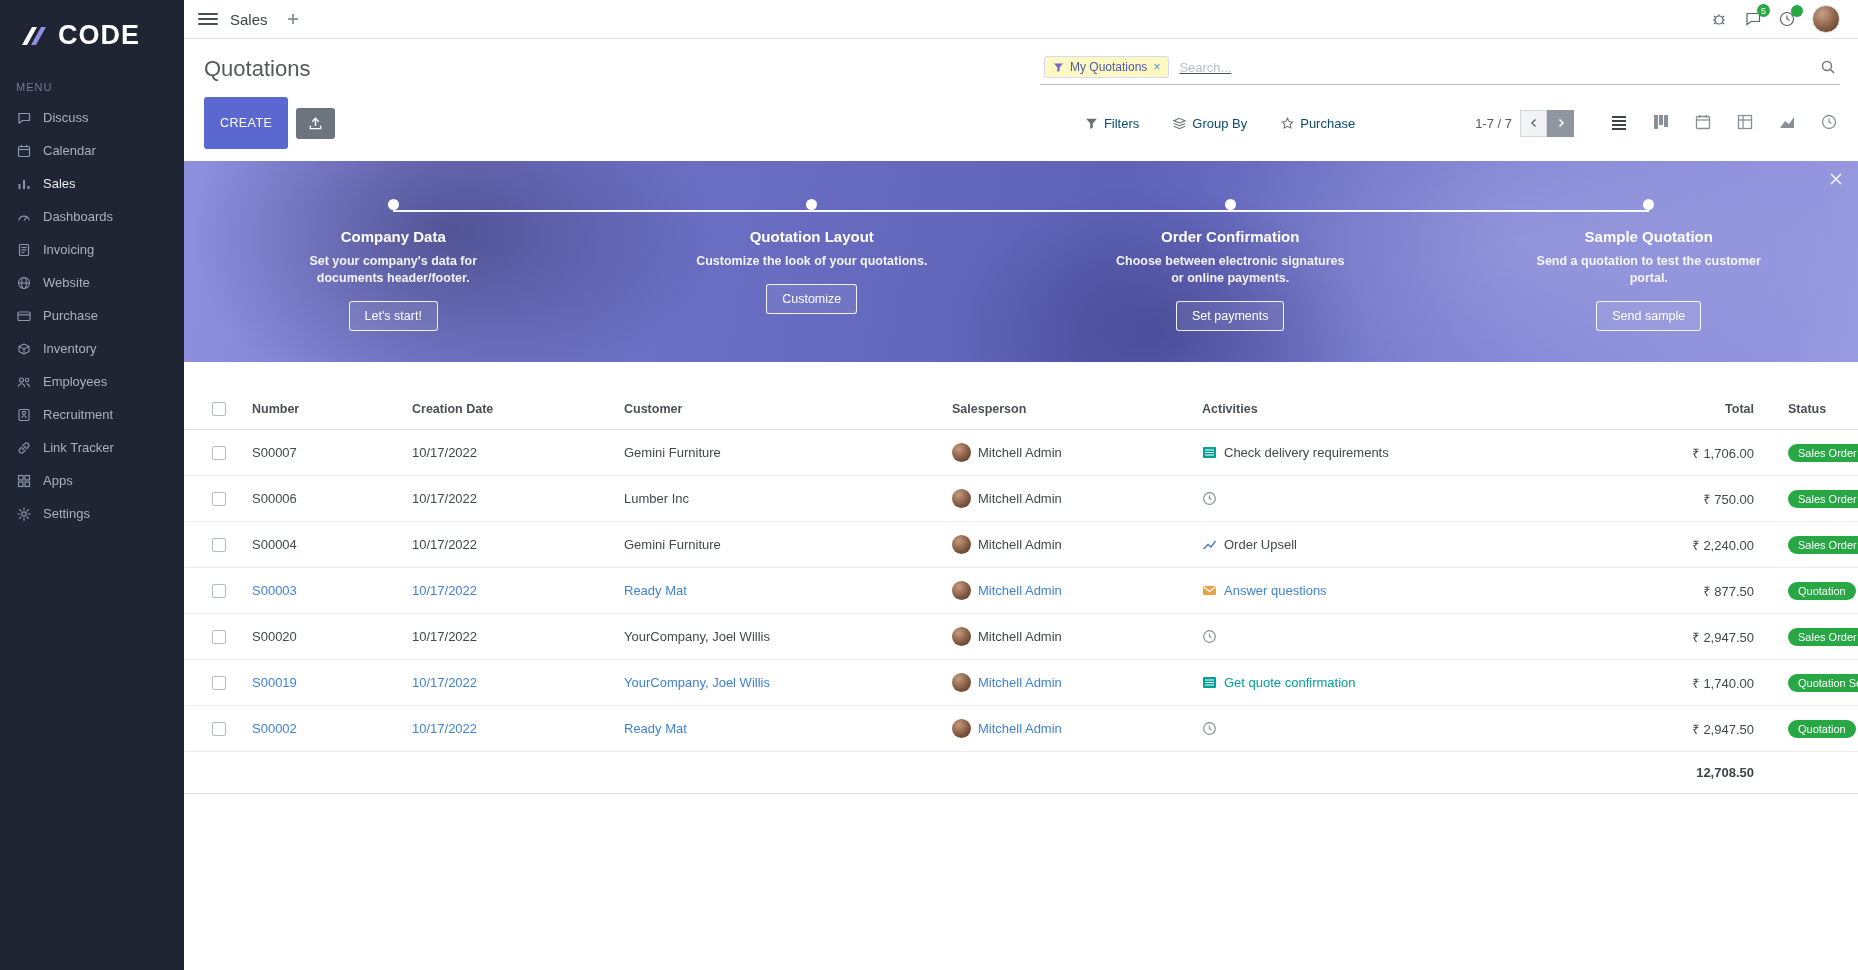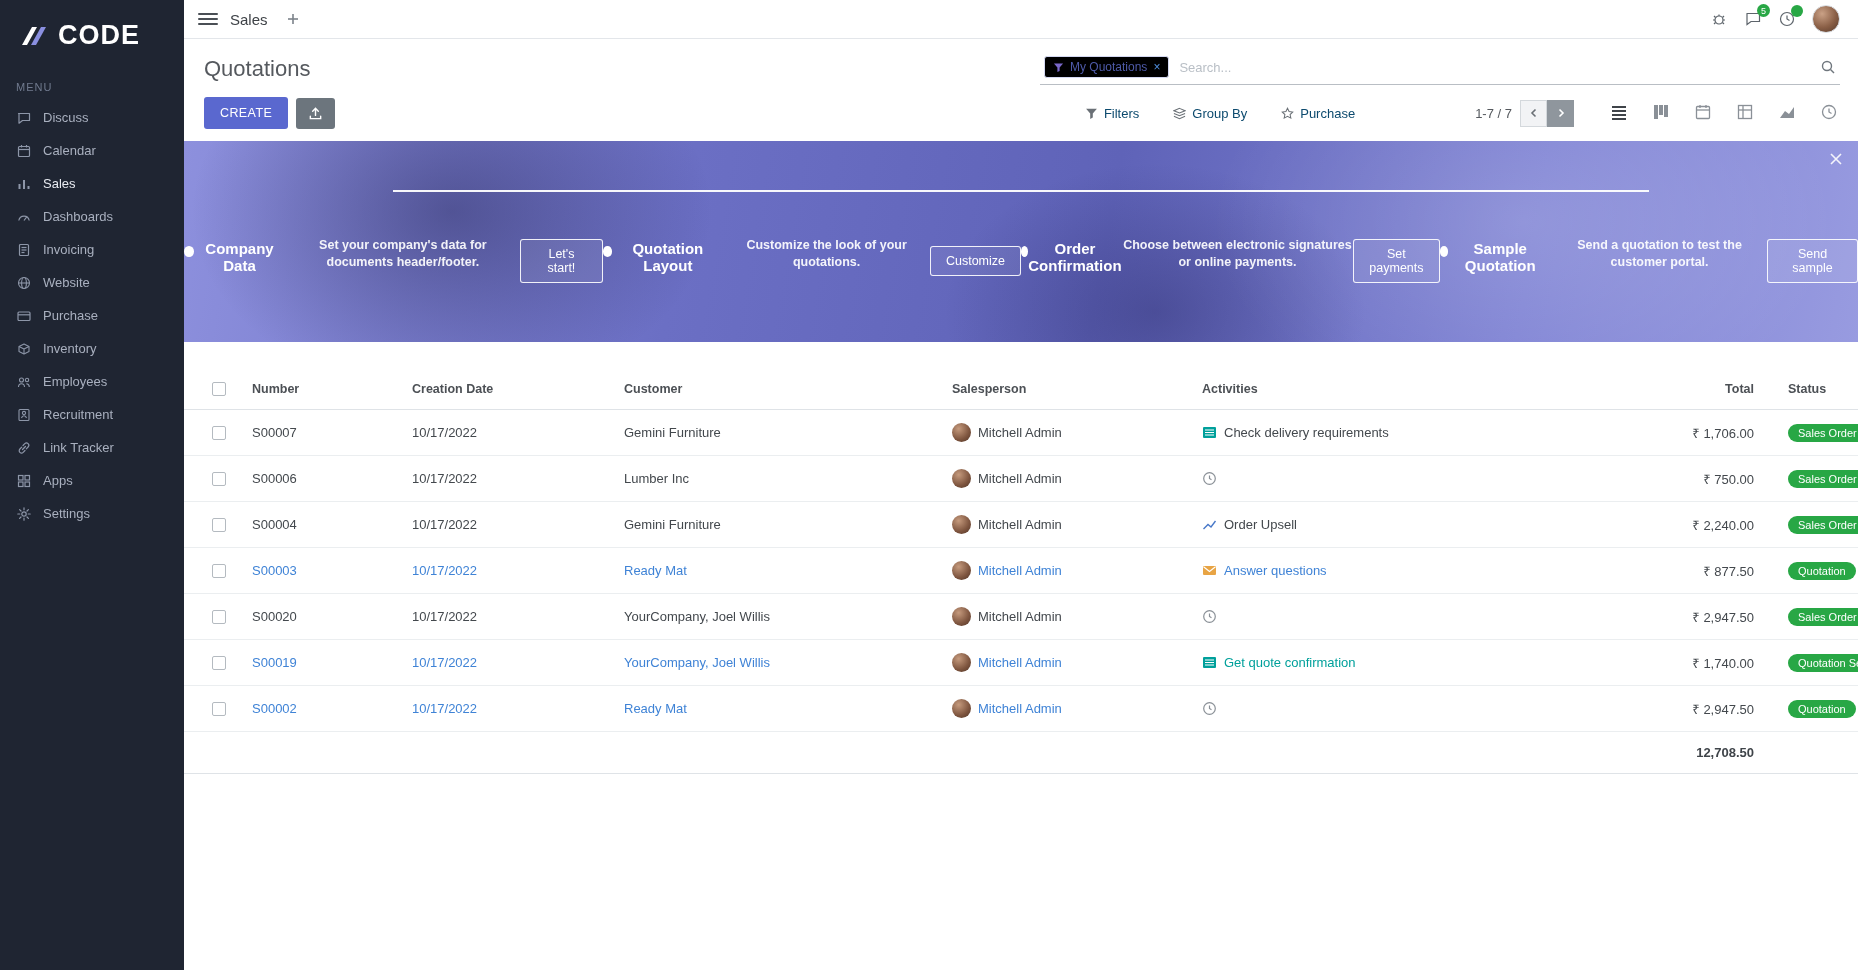--- a/index.html
+++ b/index.html
@@ -35,31 +35,31 @@
     min-width:13px; height:13px; border-radius:7px; display:flex; align-items:center; justify-content:center; padding:0 3px; }
   .badge-dot { position:absolute; top:-5px; right:-7px; background:#28a745; width:12px; height:12px; border-radius:6px; }
   .avatar { width:28px; height:28px; border-radius:50%;
     background:radial-gradient(circle at 35% 30%, #caa186, #8a5f46 55%, #54382a); border:1px solid #d9dde2; cursor:pointer; }
 
   
   .ctl { padding:14px 18px 12px 20px; }
   .ctl-row1 { display:flex; align-items:center; }
   .page-title { font-size:22px; color:#55595e; font-weight:normal; }
   .searchbar { margin-left:auto; width:800px; display:flex; align-items:center; border-bottom:1px solid #b9bec4; padding:3px 4px 6px 4px; position:relative; }
-  .chip { display:flex; align-items:center; gap:6px; background:#000000; border:1px solid #d5d9f2; border-radius:3px;
+  .chip { display:flex; align-items:center; gap:6px; background:#fef9c3; border:1px solid #d5d9f2; border-radius:3px;
     padding:3px 8px; font-size:12px; color:#4e5aa8; white-space:nowrap; cursor:pointer; }
   .chip .fun { width:11px; height:11px; color:#7a68c9; display:inline-flex; }
   .chip .x { color:#4f8fde; font-size:12px; cursor:pointer; line-height:1; }
-  .search-input { flex:1; border:none; outline:none; font-size:13px; color:#495057; margin-left:10px; background:transparent; }
+  .search-input { flex:1; border:none; outline:none; font-size:13px; color:#495057; margin-left:10px; background:transparent;text-decoration:underline; }
   .search-input::placeholder { color:#b9bfc6; }
   .mag { width:16px; height:16px; color:#6f767d; display:inline-flex; cursor:pointer; }
 
   .ctl-row2 { display:flex; align-items:center; margin-top:12px; }
   .btn-create { background:#5a68cf; color:#fff; border:none; font-size:12.5px; letter-spacing:.4px;
-    padding:9px 16px; border-radius:3px; cursor:pointer; }
+    padding:19px 16px; border-radius:3px; cursor:pointer; }
   .btn-upload { background:#6c757d; border:none; color:#fff; margin-left:8px; padding:8px 12px; border-radius:3px; cursor:pointer; display:inline-flex; }
   .btn-upload svg { width:15px; height:15px; }
   .fgf { display:flex; align-items:center; gap:34px; margin-left:auto; margin-right:120px; }
   .fgf-btn { display:flex; align-items:center; gap:6px; font-size:13px; color:#0c4a6e; cursor:pointer; background:none; border:none; }
   .fgf-btn svg { width:13px; height:13px; color:#6a7076; }
   .pager { display:flex; align-items:center; gap:8px; margin-right:36px; }
   .pager-txt { font-size:13px; color:#55595e; }
   .pg-btn { width:27px; height:27px; border:1px solid #d4d8dc; background:#f2f3f5; color:#6a7076;
     display:flex; align-items:center; justify-content:center; cursor:pointer; }
   .pg-btn.next { background:#8f969d; color:#fff; border-color:#8f969d; }
@@ -72,21 +72,21 @@
   
   .banner { position:relative; height:201px; width:100%; overflow:hidden; color:#fff;
     background:
       radial-gradient(420px 300px at 16% 35%, rgba(25,25,70,.42), transparent 62%),
       radial-gradient(520px 340px at 80% 40%, rgba(255,255,255,.16), transparent 60%),
       radial-gradient(340px 240px at 58% 85%, rgba(35,35,95,.38), transparent 62%),
       linear-gradient(100deg, #8d90dd 0%, #6b6fc4 30%, #5f63b8 55%, #7e82d4 80%, #989be0 100%); }
   .banner-line { position:absolute; top:49px; left:12.5%; width:75%; height:2px; background:rgba(255,255,255,.95); }
   .banner-close { position:absolute; top:10px; right:14px; width:16px; height:16px; color:#fff; cursor:pointer; opacity:.9; }
   .steps { position:relative; display:grid; grid-template-columns:repeat(4,1fr); height:100%; padding-top:38px; }
-  .step { display:flex; flex-direction:row; align-items:center; text-align:center; position:relative; }
+  .step { display:flex; flex-direction:column; align-items:center; text-align:center; position:relative; }
   .step-dot { width:11px; height:11px; border-radius:50%; background:#fff; margin-bottom:18px; }
   .step-title { font-size:15px; font-weight:bold; margin-bottom:8px; }
   .step-desc { font-size:12.5px; line-height:1.35; max-width:235px; color:rgba(255,255,255,.92); margin-bottom:14px;font-weight:bold; }
   .step-btn { background:rgba(255,255,255,.08); border:1px solid rgba(255,255,255,.9); color:#fff;
     font-size:12.5px; padding:7px 15px; border-radius:3px; cursor:pointer; }
 
   
   .table-wrap { margin-top:26px; overflow:hidden; flex:1; }
   .t-grid { width:1750px; display:grid; grid-template-columns:48px 160px 212px 328px 250px 420px 150px 162px;
     align-items:center; padding-left:20px; }

